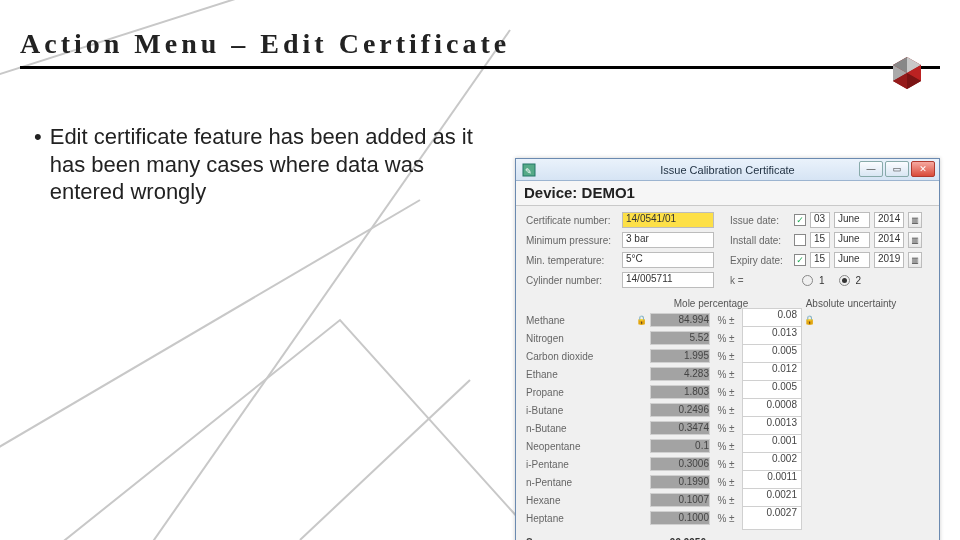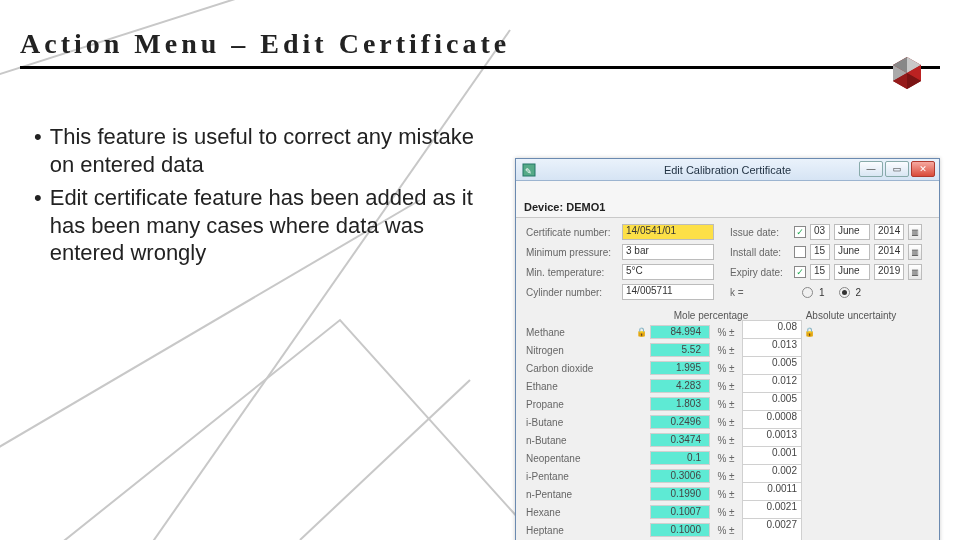--- a/index.html
+++ b/index.html
@@ -42,21 +42,21 @@
     background: linear-gradient(#eaf2fb,#d6e4f4);
     border-bottom:1px solid #9cb4d0;
     position:relative;
   }
   .win-titlebar .win-title { color:#234; font-size:11px; }
   .win-titlebar .win-icon { position:absolute; left:6px; top:4px; width:14px; height:14px; }
   .win-controls { position:absolute; right:4px; top:2px; display:flex; gap:2px; }
   .win-btn { width:24px; height:16px; border:1px solid #8aa; background:linear-gradient(#fbfcff,#d9e6f3); border-radius:2px; display:flex; align-items:center; justify-content:center; font-size:9px; }
   .win-btn.close { background:linear-gradient(#f6a9a0,#d94b3a); color:#fff; border-color:#b03a2e; }
 
-  .dev-bar { padding:20px 8px 4px 8px; border-bottom:1px solid #c9c9c9; font-size:11px; font-weight:bold; color:#222; background:#f6f6f6; }
+  .dev-bar { padding:3px 8px 4px 8px; border-bottom:1px solid #c9c9c9; font-size:15px; font-weight:bold; color:#222; background:#f6f6f6; }
   .form-area { padding:4px 10px 6px 10px; }
   .form-row { display:flex; align-items:center; height:20px; gap:6px; }
   .form-row .lbl { width:90px; color:#666; font-size:10px; }
   .form-row .lbl2 { width:58px; color:#666; font-size:10px; text-align:left; margin-left:10px; }
   .txt { border:1px solid #bcbcbc; background:#fff; height:16px; padding:0 3px; font-size:10px; color:#333; }
   .txt.cert { background:#fde047; }
   .txt.mid { width:92px; }
   .date-group { display:flex; align-items:center; gap:4px; }
   .chk { width:12px; height:12px; border:1px solid #888; background:#fff; display:inline-flex; align-items:center; justify-content:center; font-size:9px; color:#2a5; }
   .date-day { width:20px; }
@@ -67,21 +67,21 @@
   .radio .dot { width:5px; height:5px; border-radius:50%; background:#333; }
 
   .grid-hdr { display:flex; margin-top:6px; padding:2px 0; font-size:10px; color:#555; }
   .grid-hdr .sp1 { width:110px; }
   .grid-hdr .h1 { width:150px; text-align:center; }
   .grid-hdr .h2 { width:130px; text-align:center; }
 
   .grid-row { display:flex; align-items:center; height:18px; }
   .grid-row .component { width:108px; color:#666; font-size:10px; }
   .grid-row .lock { width:16px; font-size:9px; color:#777; text-align:center; }
-  .grid-row .num { width:60px; text-align:right; padding-right:8px; background:#5eead4; border:1px solid #d0d0d0; height:14px; font-size:10px; color:#444; }
+  .grid-row .num { width:60px; text-align:right; padding-right:0; background:#a3a3a3; border:1px solid #d0d0d0; height:14px; font-size:10px; color:#444; }
   .grid-row .pct { width:32px; font-size:10px; color:#666; text-align:center; }
   .grid-row .unc { width:60px; text-align:right; padding-right:4px; background:#fff; border:1px solid #d0d0d0; height:24px; font-size:10px; color:#444; }
   .grid-row .lock2 { width:16px; font-size:9px; color:#777; text-align:center; }
 
   .sum-row { display:flex; align-items:center; height:22px; margin-top:4px; }
   .sum-row .lbl { width:108px; font-weight:bold; color:#444; font-size:10px; }
   .sum-row .sp { width:16px; }
   .sum-row .val { width:60px; text-align:right; padding-right:4px; font-weight:bold; font-size:10px; }
 </style>
 </head>
@@ -113,36 +113,33 @@
         <polygon points="0,16 -14,8 0,0" fill="#951b1b"></polygon>
       </g>
     </svg>
   </div>
 
   <h1 class="title">Action Menu – Edit Certificate</h1>
   <div class="title-underline"></div>
 
   <ul class="bullets">
     <li>
-        <span>This feature is useful to correct any mistake on entered data</span>
-      </li>
-    <li>
         <span>Edit certificate feature has been added as it has been many cases where data was entered wrongly</span>
       </li>
   </ul>
 
   <div class="win">
     <div class="win-titlebar">
       <span class="win-icon">
         <svg viewBox="0 0 14 14">
             <rect x="1" y="1" width="12" height="12" fill="#5a8" stroke="#276" stroke-width="1"></rect>
             <text x="3" y="11" font-size="8" fill="#fff">✎</text>
           </svg>
       </span>
-      <span class="win-title">Edit Calibration Certificate</span>
+      <span class="win-title">Issue Calibration Certificate</span>
       <div class="win-controls">
         <div class="win-btn">—</div>
         <div class="win-btn">▭</div>
         <div class="win-btn close">✕</div>
       </div>
     </div>
 
     <div class="dev-bar">
       <span>Device:</span>
       <span>DEMO1</span>

